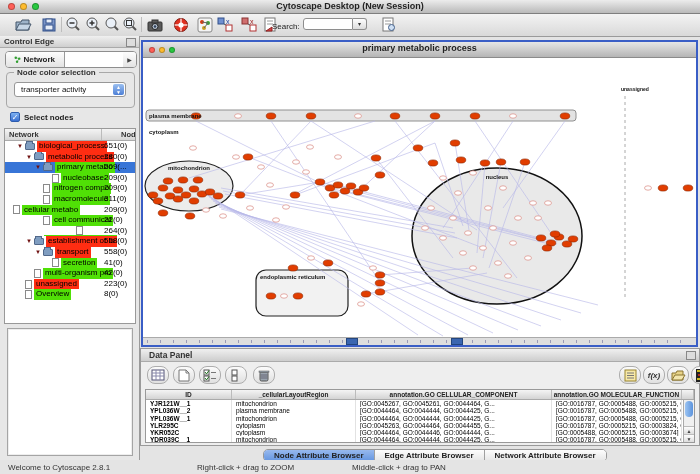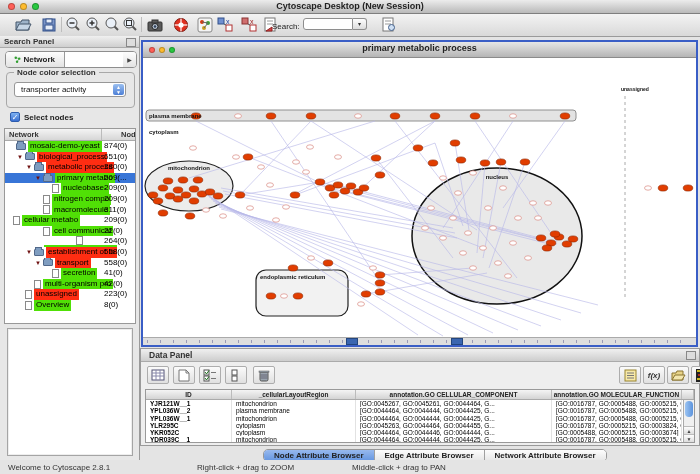--- a/index.html
+++ b/index.html
@@ -64,21 +64,21 @@
   .itl.red{left:6px;background:#ff5f57;} .itl.yel{left:16px;background:#febc2e;} .itl.grn{left:26px;background:#28c840;}
   .ivtitle{position:absolute;left:0;right:0;top:1px;text-align:center;font-size:9px;font-weight:bold;color:#222;}
   .canvas{position:relative;width:553px;height:279px;background:#fff;overflow:hidden;}
   .strip{position:relative;width:553px;height:8px;background:#dedede;border-top:1px solid #aaa;box-sizing:border-box;overflow:hidden;}
   .stripsq{position:absolute;top:0px;width:12px;height:7px;background:#3b66b0;border:1px solid #23467e;box-sizing:border-box;}
   .striptick{position:absolute;top:2px;width:1px;height:3px;background:#9a9ab6;}
   
   .dpanel{position:absolute;left:140px;top:348px;width:560px;height:98px;background:#eee;border:1px solid #9a9a9a;box-sizing:border-box;}
   .dphead{position:absolute;left:0;top:0;width:100%;height:13px;background:linear-gradient(#f0f0f0,#cdcdcd);
     border-bottom:1px solid #aaa;font-size:8.5px;font-weight:bold;color:#333;padding-left:8px;line-height:13px;box-sizing:border-box;}
-  .dbtn{position:absolute;top:17px;width:22px;height:18px;border:1px solid #adadad;border-radius:2px;background:linear-gradient(#fbfbfb,#e0e0e0);
+  .dbtn{position:absolute;top:17px;width:22px;height:18px;border:1px solid #adadad;border-radius:8px;background:linear-gradient(#fbfbfb,#e0e0e0);
     display:flex;align-items:center;justify-content:center;box-sizing:border-box;}
   .fxlbl{font-size:8px;font-style:italic;font-weight:bold;color:#333;}
   .dtable{position:absolute;left:4px;top:40px;width:550px;height:54px;background:#fff;border:1px solid #999;box-sizing:border-box;overflow:hidden;}
   .dthead{display:grid;grid-template-columns:86px 124px 196px 130px 12px;height:10px;
     background:linear-gradient(#f4f4f4,#d4d4d4);border-bottom:1px solid #aaa;box-sizing:border-box;}
   .dthead div{font-size:6.5px;font-weight:bold;color:#222;text-align:center;line-height:9px;border-right:1px solid #bbb;overflow:hidden;white-space:nowrap;}
   .drow{display:grid;grid-template-columns:86px 124px 196px 130px;height:7.3px;line-height:7.3px;}
   .drow div{font-size:6.5px;color:#000;padding-left:4px;border-right:1px solid #e2e2e2;overflow:hidden;white-space:nowrap;}
   .drow div.idc{font-weight:bold;}
   .vsb{position:absolute;right:0px;top:10px;width:11px;height:42px;background:#f0f0f0;border-left:1px solid #aaa;box-sizing:border-box;}
@@ -207,21 +207,21 @@
           <rect x="3" y="2" width="10" height="13" fill="#fff" stroke="#777"></rect>
           <line x1="5" y1="5" x2="11" y2="5" stroke="#999"></line>
           <line x1="5" y1="8" x2="11" y2="8" stroke="#999"></line>
           <circle cx="11.5" cy="11.5" r="3" fill="#cfe0f4" stroke="#44608a"></circle>
         </svg>
     </div>
   </div>
 
   <div class="cpanel">
     <div class="cphead">
-      <span>Search Panel</span>
+      <span>Control Edge</span>
       <div class="cpfloat"></div>
     </div>
     <div class="cptabs">
       <div class="cptab">
         <svg class="netglyph" viewBox="0 0 8 8">
             <circle cx="2" cy="2" r="1.4" fill="#2f9e2f"></circle>
             <circle cx="6" cy="3" r="1.4" fill="#2f9e2f"></circle>
             <circle cx="3.5" cy="6.5" r="1.4" fill="#2f9e2f"></circle>
             <line x1="2" y1="2" x2="6" y2="3" stroke="#2f9e2f" stroke-width=".6"></line>
             <line x1="6" y1="3" x2="3.5" y2="6.5" stroke="#2f9e2f" stroke-width=".6"></line>
@@ -244,26 +244,20 @@
       <div class="checkbox">✓</div>
       <span class="checklbl">Select nodes</span>
     </div>
     <div class="tree">
       <div class="theader">
         <span class="h1">Network</span>
         <div class="hdiv"></div>
         <span class="h2">Nodes</span>
       </div>
       <div>
-          <div class="trow" style="padding-left: 3px;">
-            <span class="tarrow"></span>
-            <span class="tifolder"></span>
-            <span class="tlabel g">mosaic-demo-yeast</span>
-            <span class="tcount">874(0)</span>
-          </div>
           <div class="trow" style="padding-left: 12px;">
             <span class="tarrow">▼</span>
             <span class="tifolder"></span>
             <span class="tlabel r">biological_process</span>
             <span class="tcount">651(0)</span>
           </div>
           <div class="trow" style="padding-left: 21px;">
             <span class="tarrow">▼</span>
             <span class="tifolder"></span>
             <span class="tlabel r">metabolic process</span>

